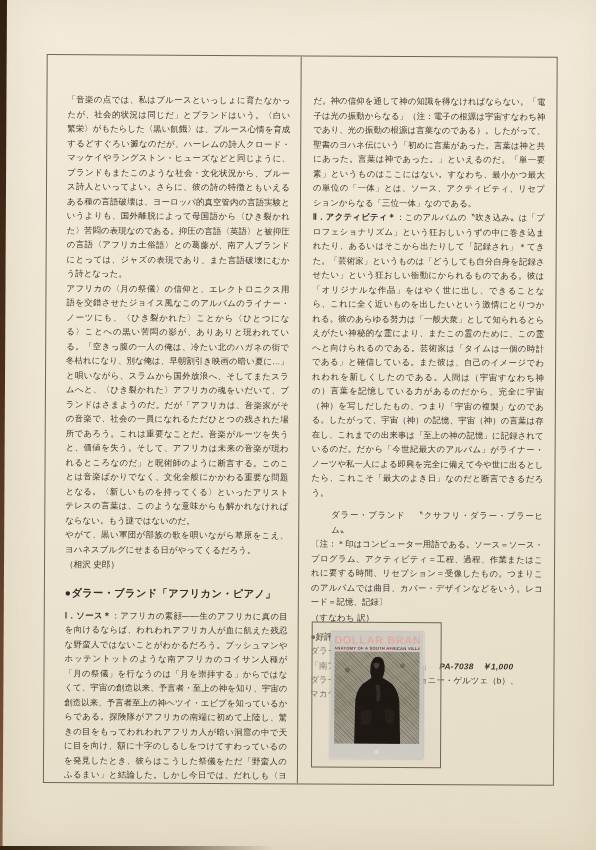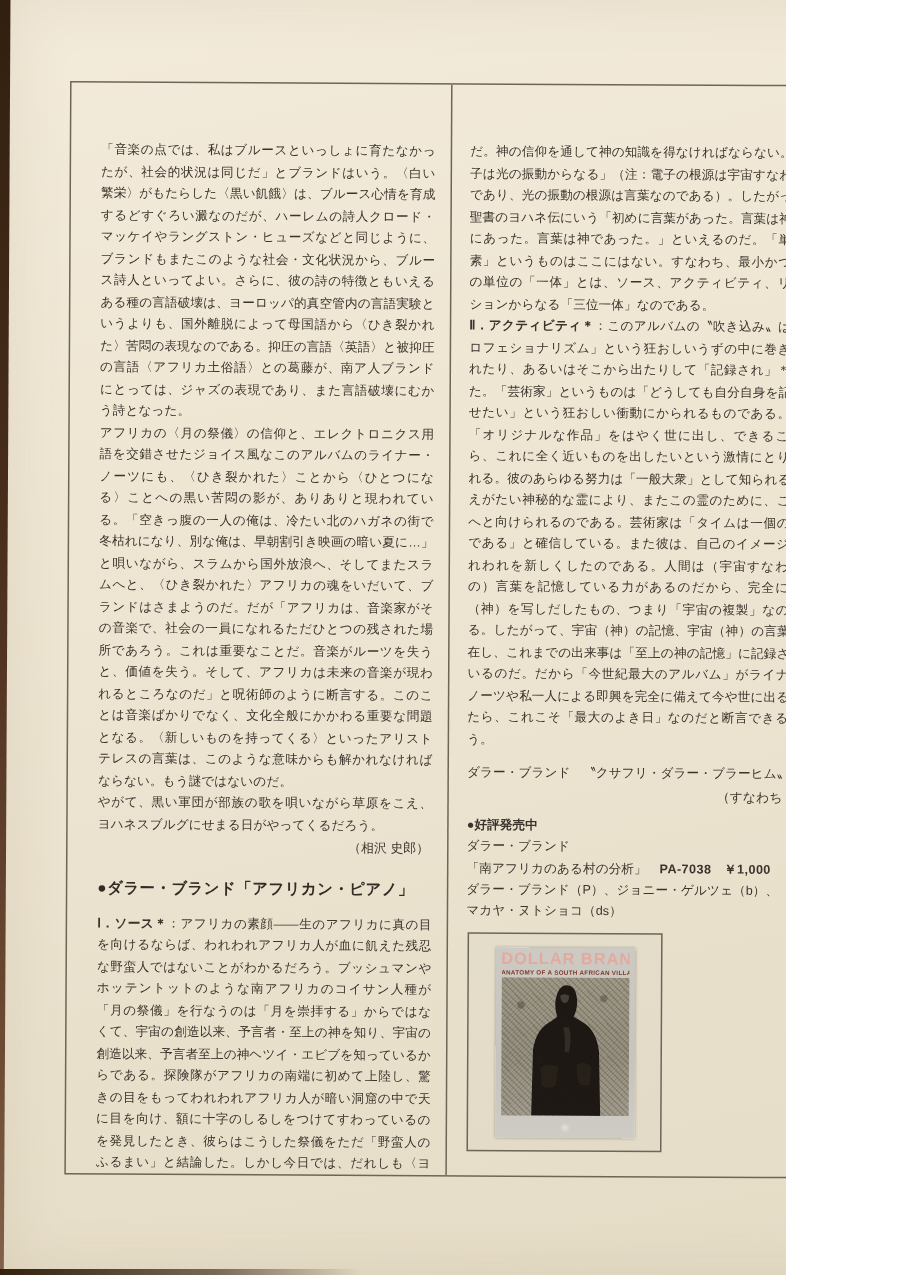--- a/index.html
+++ b/index.html
@@ -3,21 +3,21 @@
 <meta charset="utf-8">
 <style>
   html, body {
     margin: 0; padding: 0;
     width: 600px; height: 850px;
     overflow: hidden;
     font-family: "Liberation Sans", sans-serif;
   }
   .backdrop {
     position: relative;
-    width: 524px; height: 850px;
+    width: 596px; height: 850px;
     background: linear-gradient(175deg, #31200f 0%, #4a2e1c 40%, #6e4c36 80%, #8a6a52 100%);
     overflow: hidden;
   }
   .paper {
     position: absolute;
     left: 7px; top: 0;
     width: 600px; height: 853px;
     transform-origin: 100% 0;
     transform: rotate(0.3deg);
     background: linear-gradient(168deg, #f3ebdb 0%, #efe6d4 30%, #ebe2cf 60%, #e5dcc6 100%);
@@ -57,38 +57,37 @@
     color: #3a342c;
     text-align: justify;
     text-justify: inter-character;
     letter-spacing: 0.1px;
   }
   .credit {
     margin: 1px 0 0 0;
     font-size: 8.6px;
     line-height: 14.5px;
     color: #3a342c;
-    text-align: right;
     padding-right: 2px;
   }
   .heading {
     margin: 14px 0 8px 0;
     font-size: 10.2px;
     line-height: 14px;
     font-weight: bold;
     color: #322c24;
     letter-spacing: 0.4px;
   }
   .label-bold { font-weight: bold; }
   .ref-line { margin-top: 0; }
-  .artist-line { margin-top: 8px; }
+  .artist-line { margin-top: 8px; margin-left: 20px; }
   .promo { margin-top: 5px; }
   .promo .jp { line-height: 14.3px; }
   .promo-status { font-weight: bold; }
-  .latin-bold { font-weight: bold; letter-spacing: 0.3px; }
+  .latin-bold { font-weight: bold; letter-spacing: 0.3px; font-style: italic; }
   .cover-frame {
     position: absolute;
     left: 13px; top: 565px;
     width: 130px; height: 146px;
     border: 1px solid #6e6557;
     box-sizing: border-box;
     background: rgba(222, 214, 197, 0.35);
   }
   .album-cover {
     width: 93px; height: 127px;
@@ -155,20 +154,21 @@
           <span class="label-bold">Ⅰ．ソース＊</span><span>：アフリカの素顔――生のアフリカに真の目を向けるならば、われわれアフリカ人が血に飢えた残忍な野蛮人ではないことがわかるだろう。ブッシュマンやホッテントットのような南アフリカのコイサン人種が「月の祭儀」を行なうのは「月を崇拝する」からではなくて、宇宙の創造以来、予言者・至上の神を知り、宇宙の創造以来、予言者至上の神ヘツイ・エビブを知っているからである。探険隊がアフリカの南端に初めて上陸し、驚きの目をもってわれわれアフリカ人が暗い洞窟の中で天に目を向け、額に十字のしるしをつけてすわっているのを発見したとき、彼らはこうした祭儀をただ「野蛮人のふるまい」と結論した。しかし今日では、だれしも〈ヨガ〉は祈りであることを疑わないだろう。われわれアフリカ人は至上の神を知り、宇宙の創造以来この神を知ってきた。e＝mc²（注：電子のエネルギーは質量と光の速さの定数の二乗に等しい）この電子工学の理論から、宇宙は光であるといえよう。またエネルギーは質量となり、質量はエネルギーとなるのだ。このことから「神は万物を創造し、また万物は神に返るべきである」（注：聖書の言葉）といえるし、人間の知識の根源は神の信仰であるともいえよう。もし前者が正しいのならば、後者も正しいという数学の原理と同じ関係にあるの</span>
         </p>
       </div>
 
       <div class="col col-right">
         <p class="jp">だ。神の信仰を通して神の知識を得なければならない。「電子は光の振動からなる」（注：電子の根源は宇宙すなわち神であり、光の振動の根源は言葉なのである）。したがって、聖書のヨハネ伝にいう「初めに言葉があった。言葉は神と共にあった。言葉は神であった。」といえるのだ。「単一要素」というものはここにはない。すなわち、最小かつ最大の単位の「一体」とは、ソース、アクティビティ、リセプションからなる「三位一体」なのである。</p>
         <p class="jp">
           <span class="label-bold">Ⅱ．アクティビティ＊</span><span>：このアルバムの〝吹き込み〟は「プロフェショナリズム」という狂おしいうずの中に巻き込まれたり、あるいはそこから出たりして「記録され」＊てきた。「芸術家」というものは「どうしても自分自身を記録させたい」という狂おしい衝動にかられるものである。彼は「オリジナルな作品」をはやく世に出し、できることなら、これに全く近いものを出したいという激情にとりつかれる。彼のあらゆる努力は「一般大衆」として知られるとらえがたい神秘的な霊により、またこの霊のために、この霊へと向けられるのである。芸術家は「タイムは一個の時計である」と確信している。また彼は、自己のイメージでわれわれを新しくしたのである。人間は（宇宙すなわち神の）言葉を記憶している力があるのだから、完全に宇宙（神）を写しだしたもの、つまり「宇宙の複製」なのである。したがって、宇宙（神）の記憶、宇宙（神）の言葉は存在し、これまでの出来事は「至上の神の記憶」に記録されているのだ。だから「今世紀最大のアルバム」がライナー・ノーツや私一人による即興を完全に備えて今や世に出るとしたら、これこそ「最大のよき日」なのだと断言できるだろう。</span>
         </p>
         <p class="jp artist-line">ダラー・ブランド　〝クサフリ・ダラー・ブラーヒム〟</p>
+        <p class="jp">〔注：＊印はコンピューター用語である。ソース＝ソース・プログラム、アクティビティ＝工程、過程、作業またはこれに要する時間、リセプション＝受像したもの。つまりこのアルバムでは曲目、カバー・デザインなどをいう。レコード＝記憶、記録〕</p>
         <p class="credit">（すなわち 訳）</p>
 
         <div class="promo">
           <p class="jp promo-status">●好評発売中</p>
           <p class="jp">ダラー・ブランド</p>
           <p class="jp">
             <span>「南アフリカのある村の分析」</span>　<span class="latin-bold">PA-7038</span>　<span class="latin-bold">￥1,000</span>
           </p>
           <p class="jp">ダラー・ブランド（P）、ジョニー・ゲルツェ（b）、</p>
           <p class="jp">マカヤ・ヌトショコ（ds）</p>

